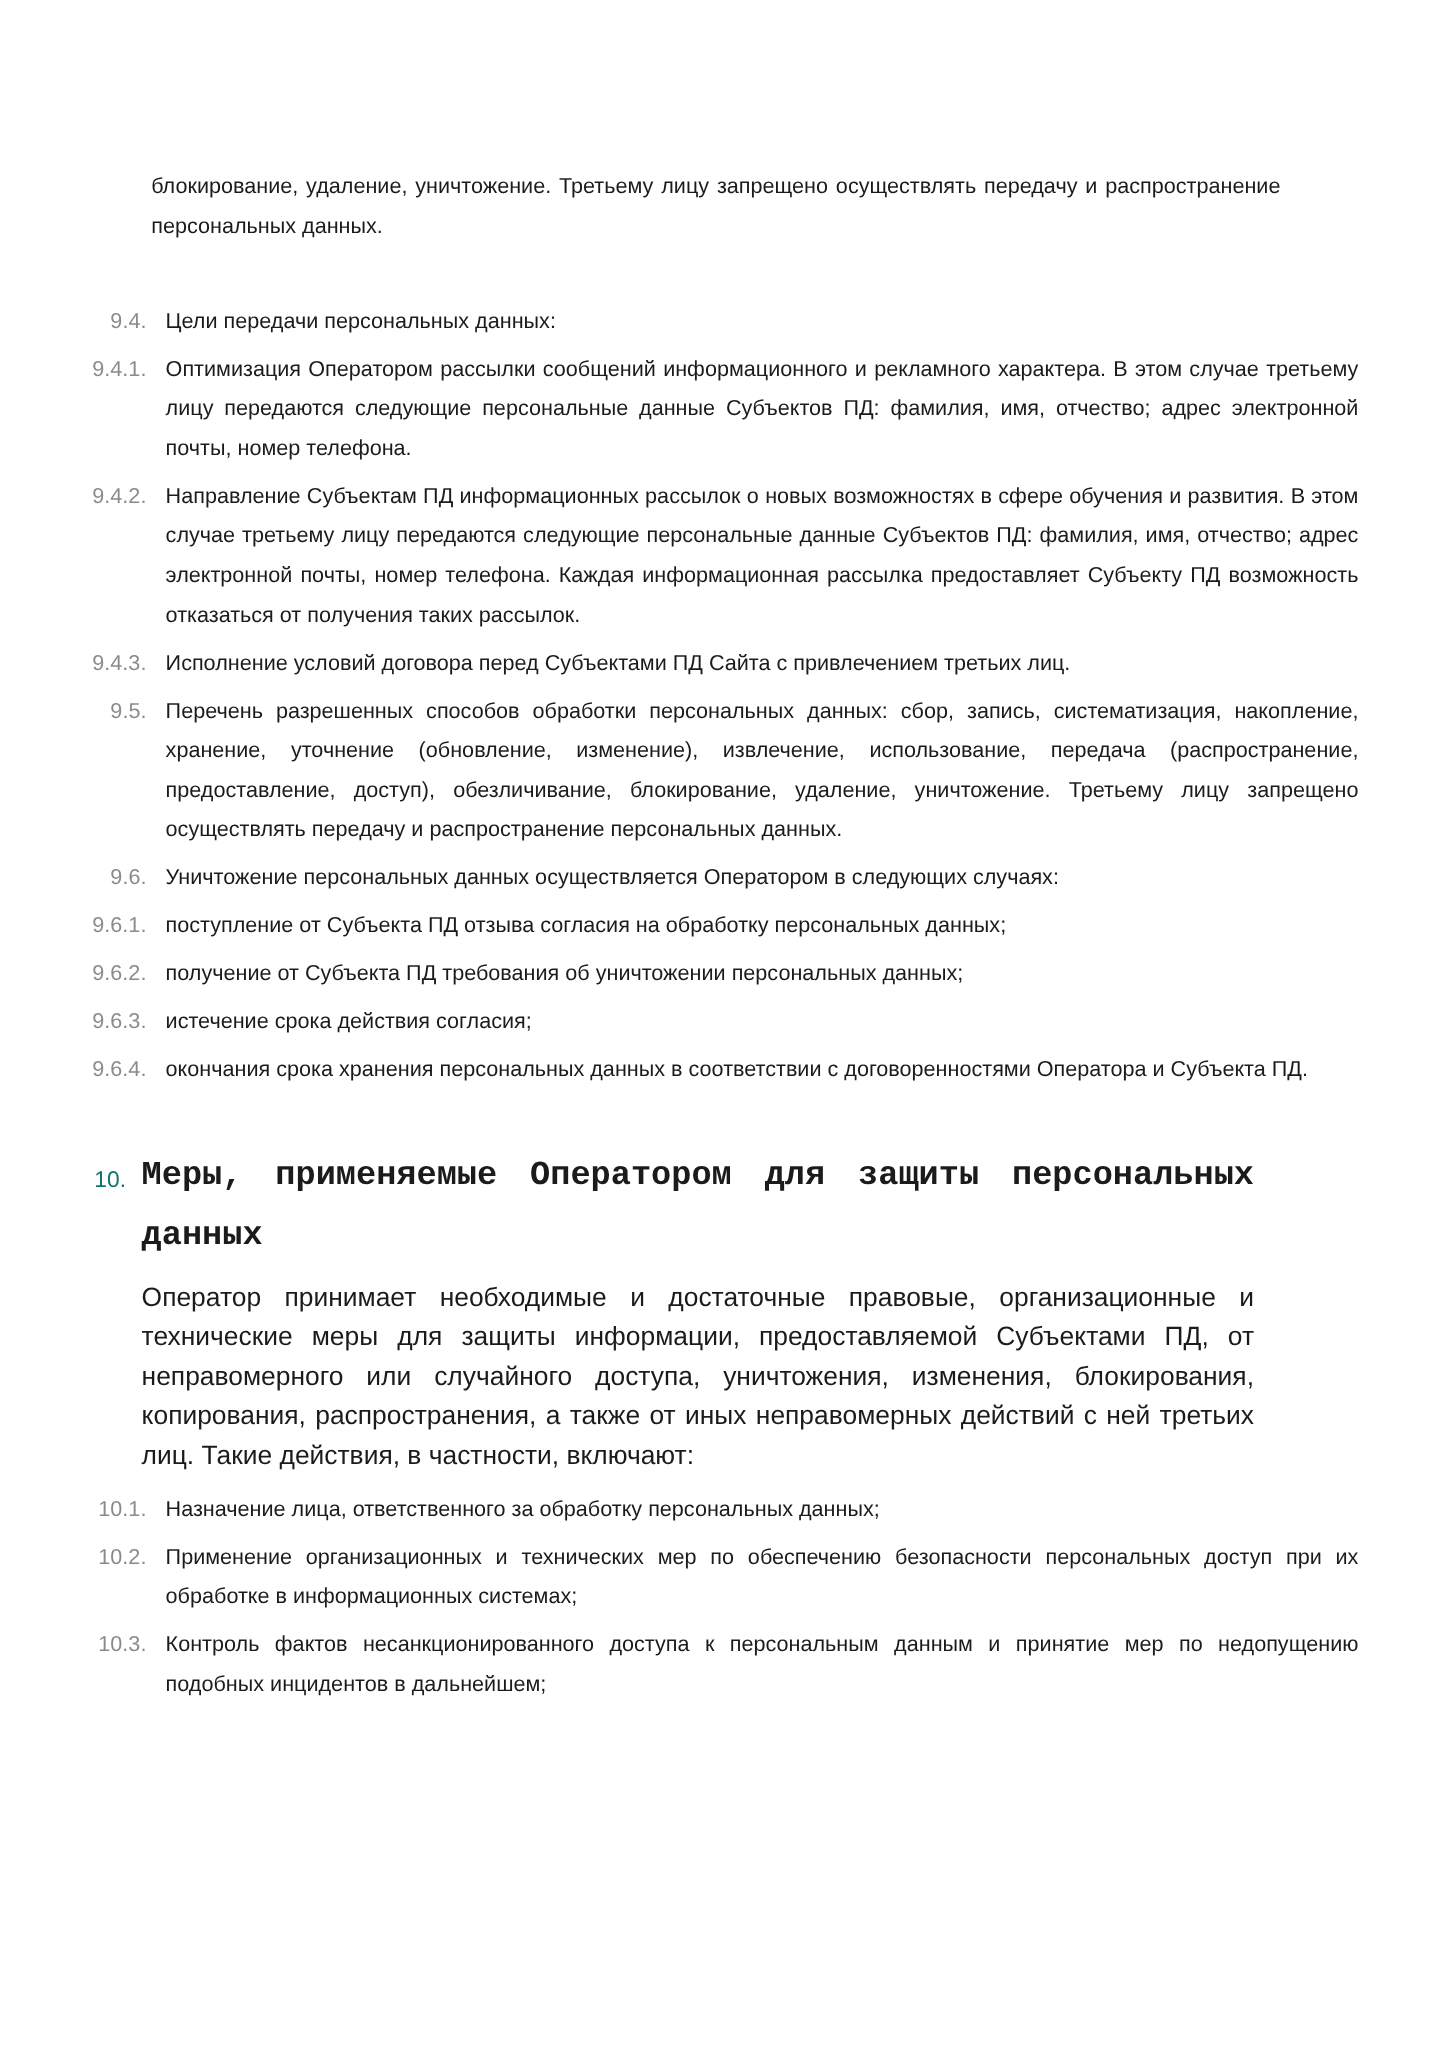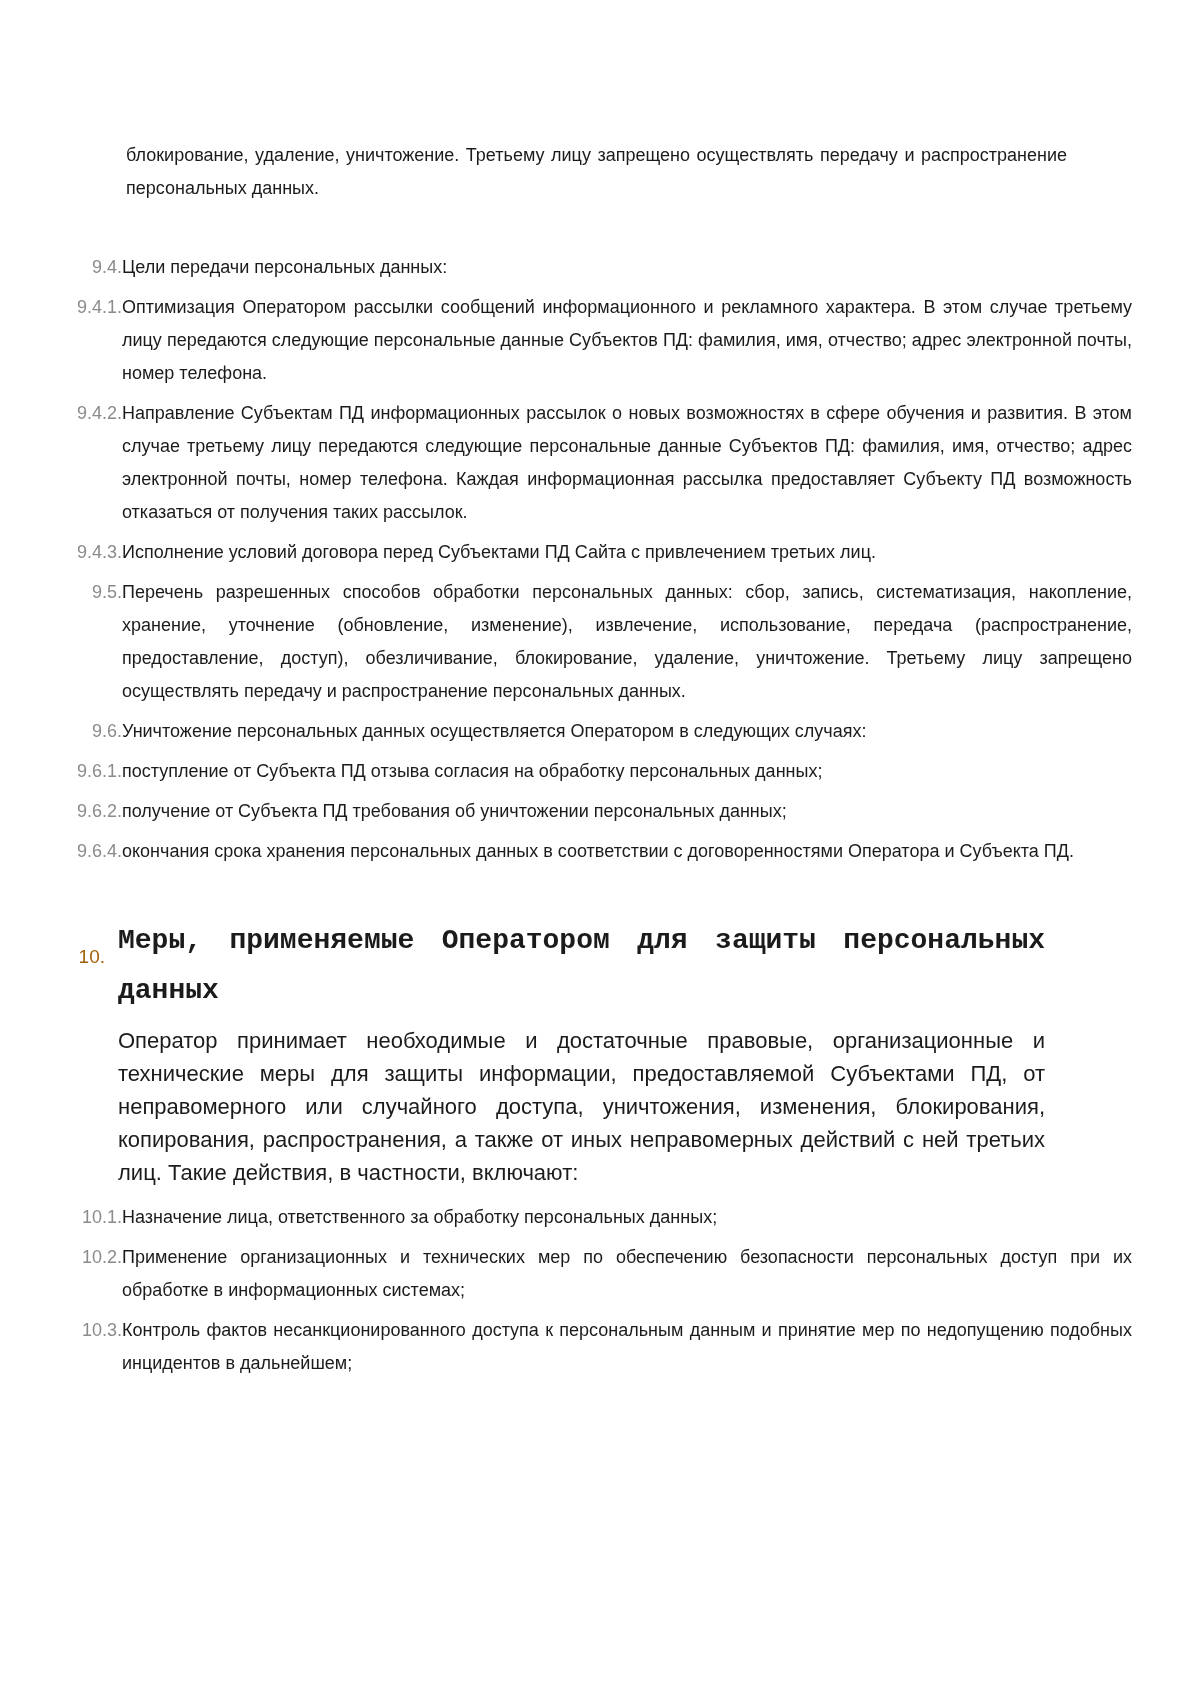--- a/index.html
+++ b/index.html
@@ -27,20 +27,21 @@
     margin: 0 0 0 76px;
     max-width: 941px;
     font-size: 18px;
     line-height: 33px;
     text-align: justify;
   }
   
   .item {
     display: grid;
     grid-template-columns: 72px 1fr;
+    column-gap: 16px;
     margin-top: 7px;
     font-size: 18px;
     line-height: 33px;
   }
   .item .num {
     text-align: right;
     color: #8b8b8b;
     white-space: nowrap;
   }
   .item .txt {
@@ -54,25 +55,25 @@
     margin-top: 48px;
   }
   .heading-row {
     display: grid;
     grid-template-columns: 55px 1fr;
     column-gap: 13px;
     max-width: 995px; 
   }
   .heading-num {
     text-align: right;
-    color: #a16207;
+    color: #0f766e;
     font-size: 19px;
     line-height: 50px;
     position: relative;
-    top: 16px;
+    top: 3px;
     white-space: nowrap;
   }
   .heading-title {
     margin: 0;
     max-width: 927px;
     font-size: 28px;
     line-height: 50px;
     font-weight: 700;
     color: #1b1b1b;
     text-align: justify;
@@ -130,20 +131,24 @@
     <div class="item">
       <span class="num">9.6.1.</span>
       <span class="txt">поступление от Субъекта ПД отзыва согласия на обработку персональных данных;</span>
     </div>
 
     <div class="item">
       <span class="num">9.6.2.</span>
       <span class="txt">получение от Субъекта ПД требования об уничтожении персональных данных;</span>
     </div>
 
+    <div class="item">
+      <span class="num">9.6.3.</span>
+      <span class="txt">истечение срока действия согласия;</span>
+    </div>
 
     <div class="item">
       <span class="num">9.6.4.</span>
       <span class="txt">окончания срока хранения персональных данных в соответствии с договоренностями Оператора и Субъекта ПД.</span>
     </div>
 
   </div>
 
   <div class="section-10">
 

